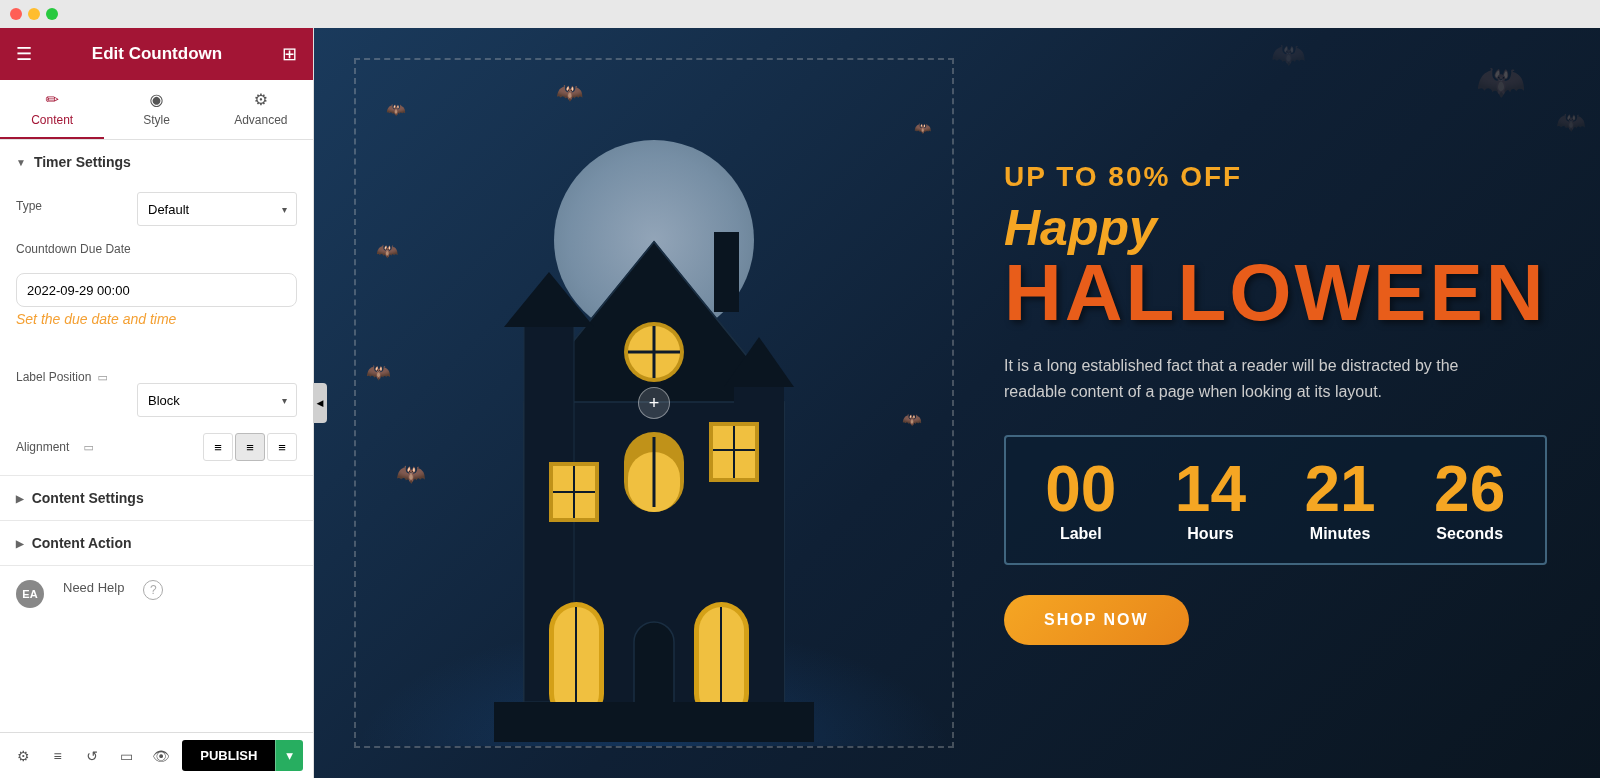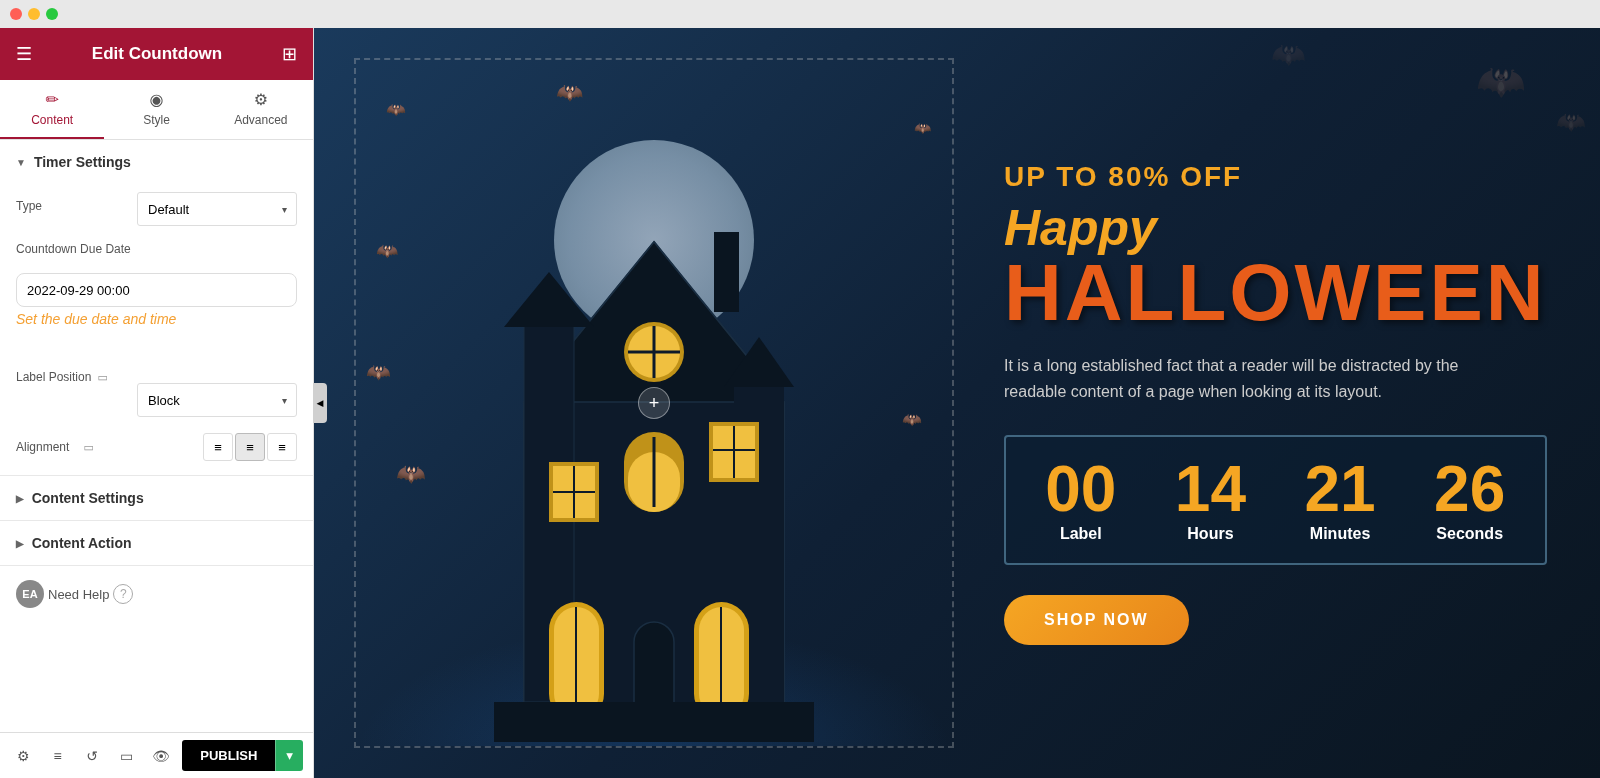--- a/index.html
+++ b/index.html
@@ -236,22 +236,21 @@
       border-left: 1px solid rgba(255,255,255,0.3);
       padding: 8px 10px;
       cursor: pointer;
       border-radius: 0 3px 3px 0;
     }
 
     
     .need-help {
       padding: 14px 16px;
       display: flex;
-      align-items: center;
-      gap: 4px;
+      gap: 19px;
       font-size: 13px;
       color: #555;
       cursor: pointer;
     }
     .ea-badge {
       width: 28px;
       height: 28px;
       background: #888;
       color: white;
       border-radius: 50%;

